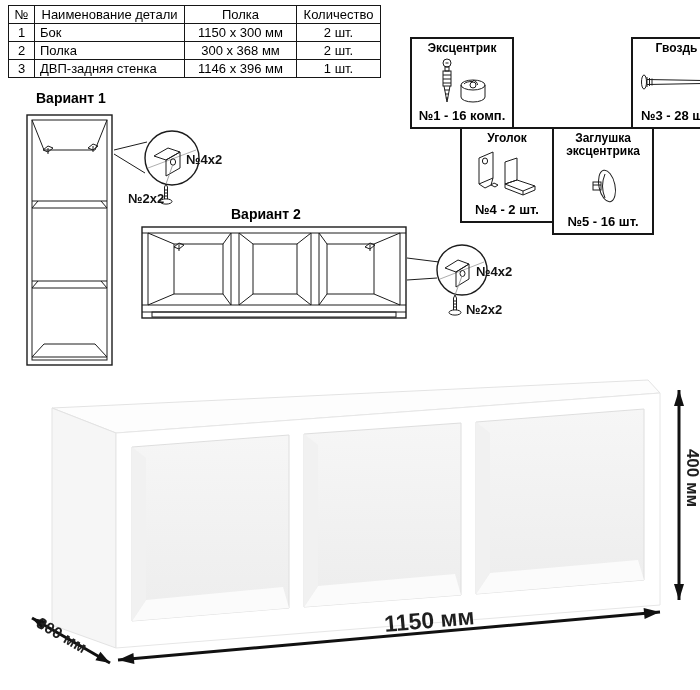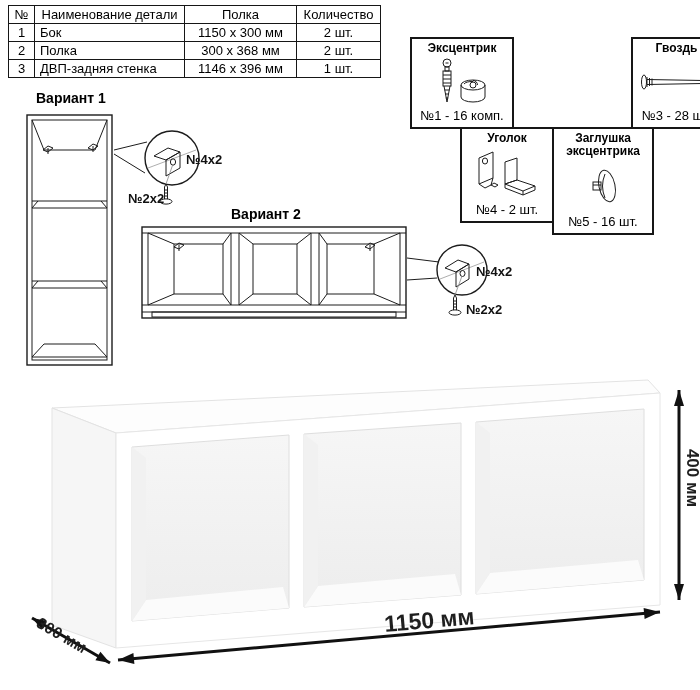--- a/index.html
+++ b/index.html
@@ -9,21 +9,21 @@
   .parts-table{position:absolute;left:8px;top:5px;border-collapse:collapse;table-layout:fixed;
                font-size:13px;background:#fff;}
   .parts-table th,.parts-table td{border:1.6px solid #161616;padding:0 5px;height:17px;
                line-height:17px;text-align:center;font-weight:normal;white-space:nowrap;overflow:hidden;}
   .parts-table td.cell-name{text-align:left;}
   
   .hw-cell{position:absolute;border:2px solid #161616;background:#fff;box-sizing:border-box;
            display:flex;flex-direction:column;align-items:center;padding:3px 2px 4px 2px;}
   .hw-name{font-weight:bold;font-size:12px;line-height:1.12;text-align:center;white-space:pre-line;}
   .hw-icon{flex:1;display:flex;align-items:center;justify-content:center;width:100%;}
-  .hw-count{font-weight:normal;font-size:13px;white-space:nowrap;}
+  .hw-count{font-weight:bold;font-size:13px;white-space:nowrap;}
   
   .variant-title{position:absolute;font-weight:bold;font-size:14px;white-space:nowrap;}
   
   svg{position:absolute;}
   svg text{font-family:"Liberation Sans",sans-serif;}
   .ln{stroke:#1c1c1c;stroke-width:1.4;fill:none;}
   .lnthin{stroke:#1c1c1c;stroke-width:1;fill:none;}
   .callout-label{font-weight:bold;font-size:13px;fill:#111;}
   .dim-label{font-weight:bold;fill:#1f1f1f;}
 </style>

